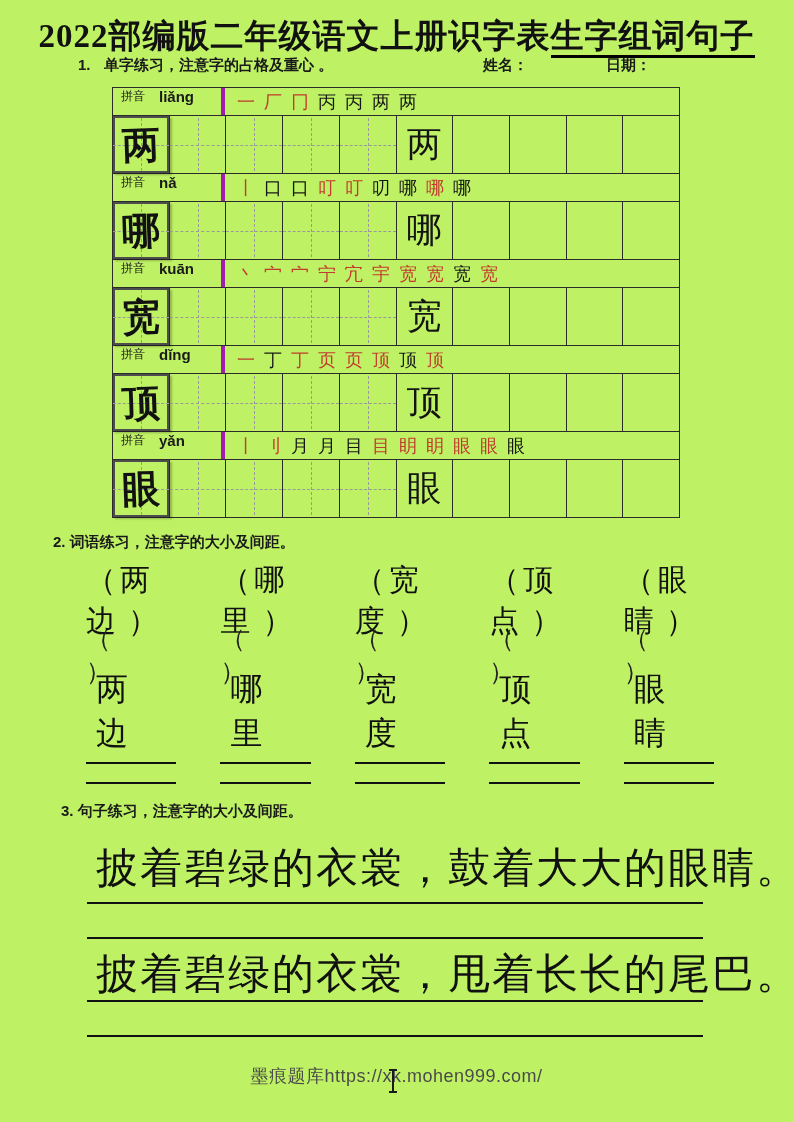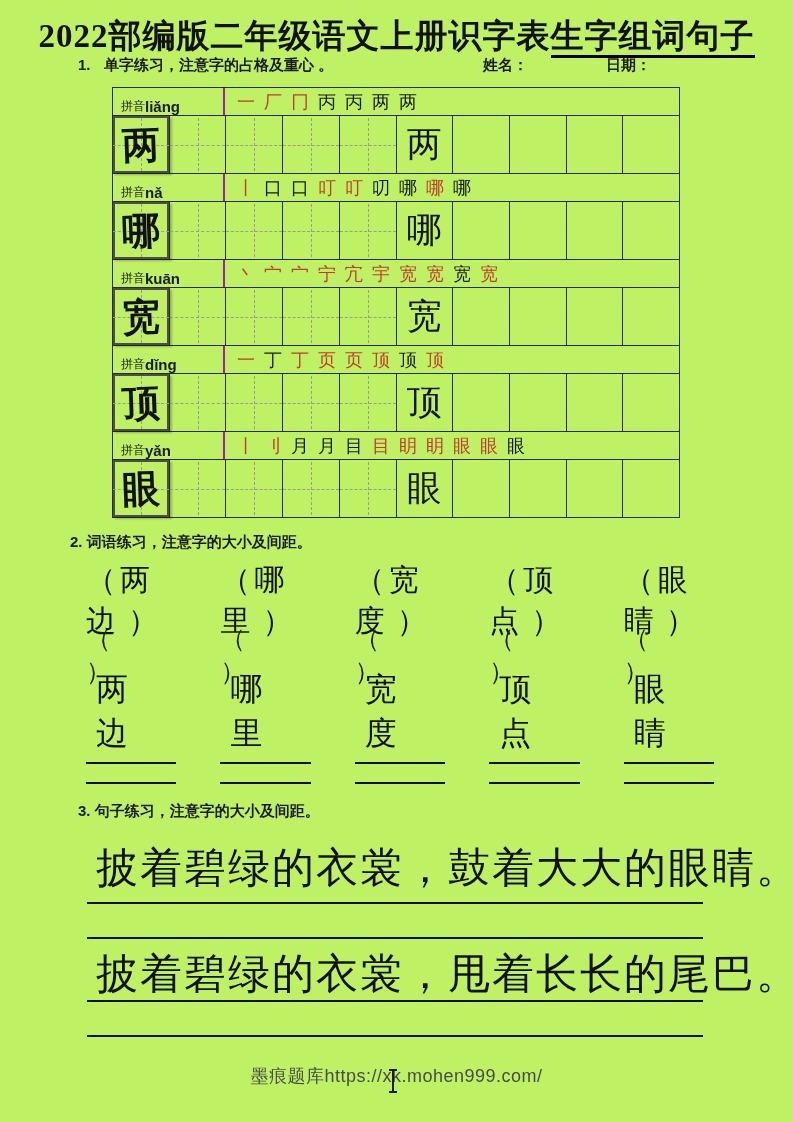--- a/index.html
+++ b/index.html
@@ -14,42 +14,42 @@
   
   .meta{position:absolute;top:56px;font-size:15px;font-weight:600;color:#1a1a1a;white-space:nowrap;}
   .m-num{left:78px;}
   .m-label{left:104px;}
   .m-name{left:483px;}
   .m-date{left:606px;}
 
   
   .char-table{position:absolute;left:112px;top:87px;width:566px;border:1px solid #2b2b2b;}
   .pin-row{height:27px;display:flex;border-bottom:1px solid #2b2b2b;align-items:center;}
-  .pin-left{width:112px;flex:0 0 112px;border-right:2px solid #a21caf;height:100%;
-    display:flex;align-items:flex-end;padding-left:8px;box-sizing:border-box;}
+  .pin-left{width:112px;flex:0 0 112px;border-right:4px solid #a21caf;height:100%;
+    display:flex;align-items:flex-start;padding-left:8px;box-sizing:border-box;gap:14px;}
   .pin-tag{font-size:12px;color:#222;}
   .pin-py{font-size:15px;color:#1a1a1a;font-weight:bold;}
   .pin-strokes{flex:1;display:flex;align-items:center;gap:9px;padding-left:12px;
     font-family:"Liberation Serif",serif;font-size:18px;line-height:1;}
   .stroke-b{color:#151515;}
   .stroke-r{color:#c23b2e;}
   .prac-row{height:57px;display:flex;border-bottom:1px solid #2b2b2b;}
   .prac-row:last-child{border-bottom:none;}
   .pcell{flex:1;position:relative;border-right:1px solid #2b2b2b;
     display:flex;align-items:center;justify-content:center;}
   .pcell:last-child{border-right:none;}
   .guide::before{content:"";position:absolute;left:50%;top:2px;bottom:2px;border-left:1px dashed #9a9a9a;}
   .guide::after{content:"";position:absolute;top:50%;left:0;right:0;border-top:1px dashed #9a9a9a;}
   .cell-first{box-shadow:inset 0 0 0 2px #4d4d4d, 2px 2px 2px rgba(0,0,0,.25);}
   .hz-main{position:relative;z-index:2;font-family:"Liberation Serif",serif;
     font-size:38px;font-weight:700;transform:rotate(-2deg);line-height:1;}
   .hz-copy{font-family:"Liberation Serif",serif;font-size:35px;line-height:1;color:#141414;}
 
   
-  .sec-label{position:absolute;left:70px;font-size:15px;font-weight:600;color:#1a1a1a;white-space:nowrap;}
+  .sec-label{position:absolute;left:53px;font-size:15px;font-weight:600;color:#1a1a1a;white-space:nowrap;}
   .s2{top:533px;} .s3{top:802px;margin-left:8px;}
 
   
   .row5{position:absolute;left:86px;width:628px;display:flex;justify-content:space-between;gap:44px;}
   .wp1{top:560px;font-family:"Liberation Serif",serif;font-size:30px;}
   .wp1 .paren,.wp2 .paren{font-family:"Liberation Serif",serif;font-weight:400;}
   .word-sp{letter-spacing:12px;margin-left:4px;}
   .wp2{top:622px;font-family:"Liberation Serif",serif;font-size:25px;color:#222;}
   .empty-gap{display:inline-block;width:58px;}
   .wp3{top:668px;}

